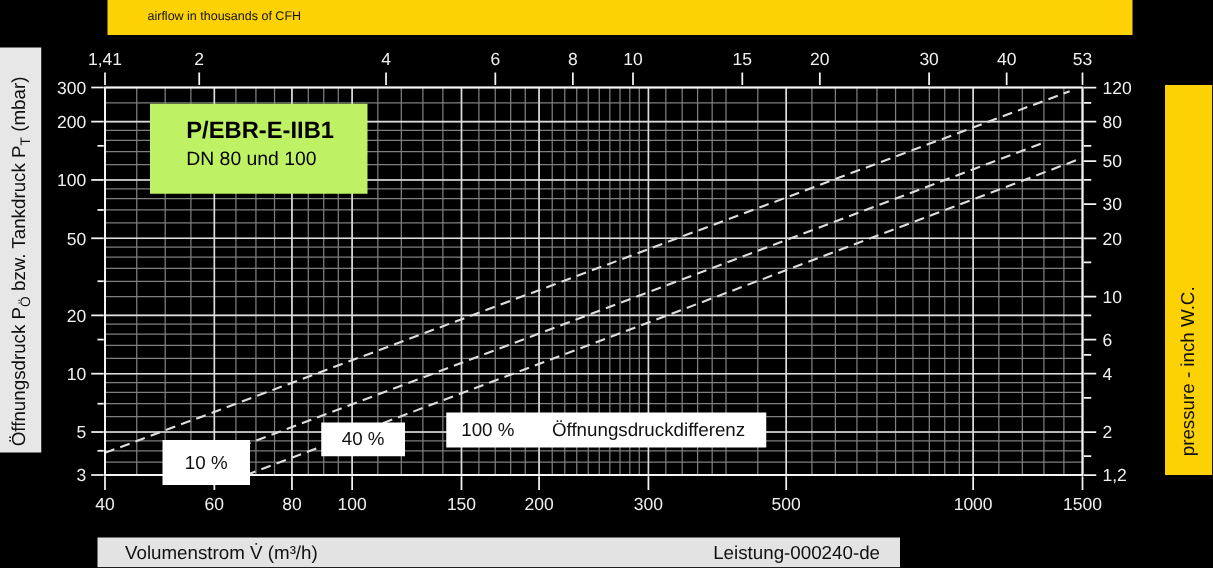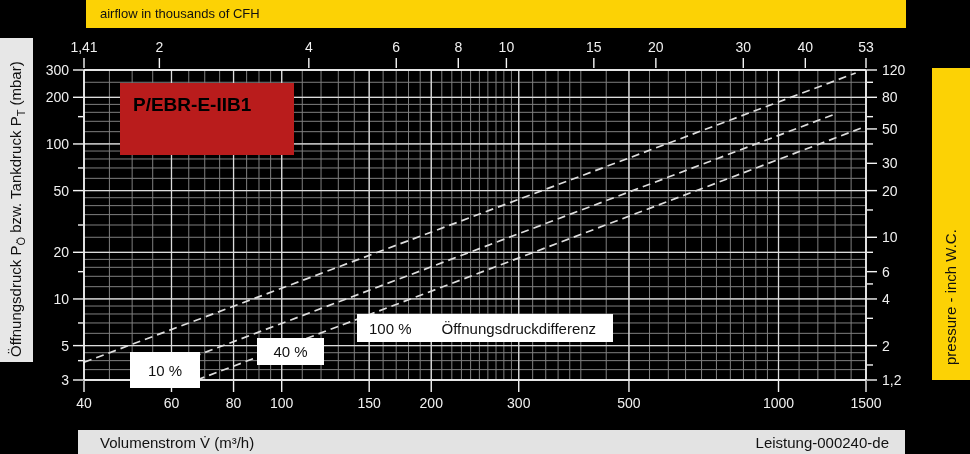--- a/index.html
+++ b/index.html
@@ -2,39 +2,39 @@
 <html><head>
 <meta charset="utf-8">
 <style>
   html,body{margin:0;padding:0;background:#000;}
   .stage{position:relative;width:970px;height:454px;background:#000;overflow:hidden;
          font-family:"Liberation Sans",sans-serif;}
   svg{position:absolute;left:0;top:0;}
   svg text{font-family:"Liberation Sans",sans-serif;font-size:14px;fill:#f0f0f0;}
 
   .topbar{position:absolute;left:86px;top:0;width:820px;height:28px;background:#fcd205;
-          color:#111;font-size:13px;line-height:28px;padding-left:14px;box-sizing:border-box;}
+          color:#111;font-size:10px;line-height:28px;padding-left:32px;box-sizing:border-box;}
   .leftbar{position:absolute;left:0;top:38px;width:33px;height:324px;background:#e7e7e7;}
   .rightbar{position:absolute;left:932px;top:68px;width:38px;height:312px;background:#fcd205;}
   .vlabel{position:absolute;white-space:nowrap;transform:rotate(-90deg);transform-origin:0 0;
           font-size:15px;color:#111;}
   .vlabel sub{font-size:11px;}
   .leftbar .vlabel{left:7px;top:319px;}
   .rightbar .vlabel{left:10px;top:297px;}
-  .bottombar{position:absolute;left:78px;top:430px;width:827px;height:24px;background:#e3e3e3;
+  .bottombar{position:absolute;left:78px;top:430px;width:642px;height:24px;background:#e3e3e3;
              color:#111;font-size:15px;display:flex;justify-content:space-between;align-items:center;
              padding:0 16px 0 22px;box-sizing:border-box;}
-  .titlebox{position:absolute;left:120px;top:83px;width:174px;height:72px;background:#b91c1c;color:#000;
-            padding-left:13px;box-sizing:border-box;}
+  .titlebox{position:absolute;left:120px;top:83px;width:174px;height:72px;background:#bef264;color:#000;
+            padding-left:29px;box-sizing:border-box;}
   .titlebox .t1{font-size:19px;font-weight:bold;margin-top:11px;}
   .titlebox .t2{font-size:15.5px;margin-top:3px;}
   .lbl{position:absolute;background:#fff;color:#111;font-size:15px;display:flex;align-items:center;box-sizing:border-box;}
   .lbl10{left:130px;top:352px;width:70px;height:36px;justify-content:center;}
   .lbl40{left:257px;top:338px;width:67px;height:27px;justify-content:center;}
-  .lbl100{left:357px;top:314px;width:256px;height:28px;padding-left:12px;}
+  .lbl100{left:357px;top:330px;width:256px;height:28px;padding-left:12px;}
   .lbl100 .part2{margin-left:30px;}
 </style>
 </head>
 <body>
 
 <div class="stage">
 
   <svg id="chart" width="970" height="454">
       <g stroke="#7f7f7f" stroke-width="1">
         <line x1="109.41326425592437" y1="70" x2="109.41326425592437" y2="380"></line>
@@ -260,20 +260,21 @@
     <span class="vlabel">pressure  - inch W.C.</span>
   </div>
 
   <div class="bottombar">
     <span>Volumenstrom V̇ (m³/h)</span>
     <span>Leistung-000240-de</span>
   </div>
 
   <div class="titlebox">
     <div class="t1">P/EBR-E-IIB1</div>
+    <div class="t2">DN 80 und 100</div>
   </div>
 
   <div class="lbl lbl10">10 %</div>
   <div class="lbl lbl40">40 %</div>
   <div class="lbl lbl100">
     <span>100 %</span>
     <span class="part2">Öffnungsdruckdifferenz</span>
   </div>
 
 </div>

